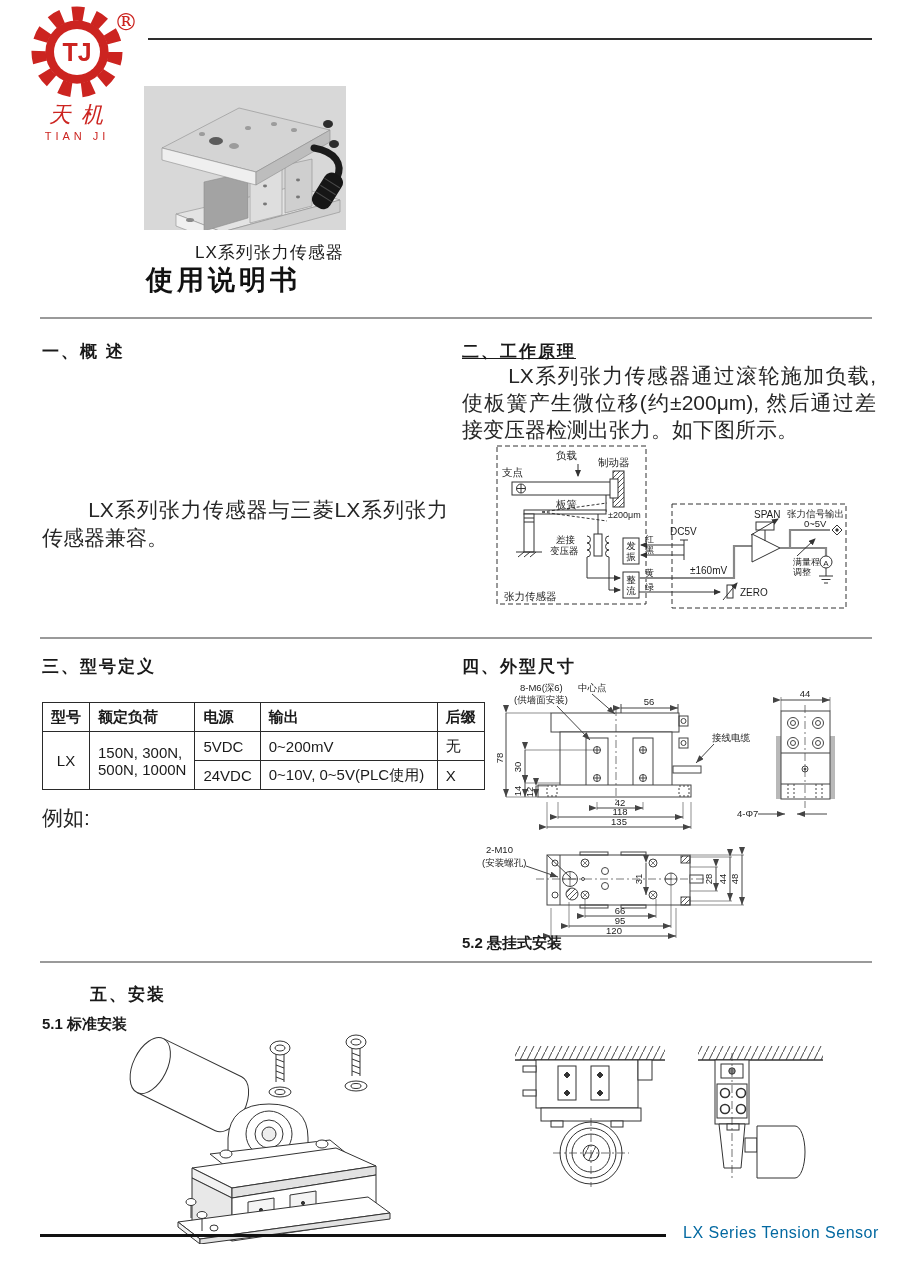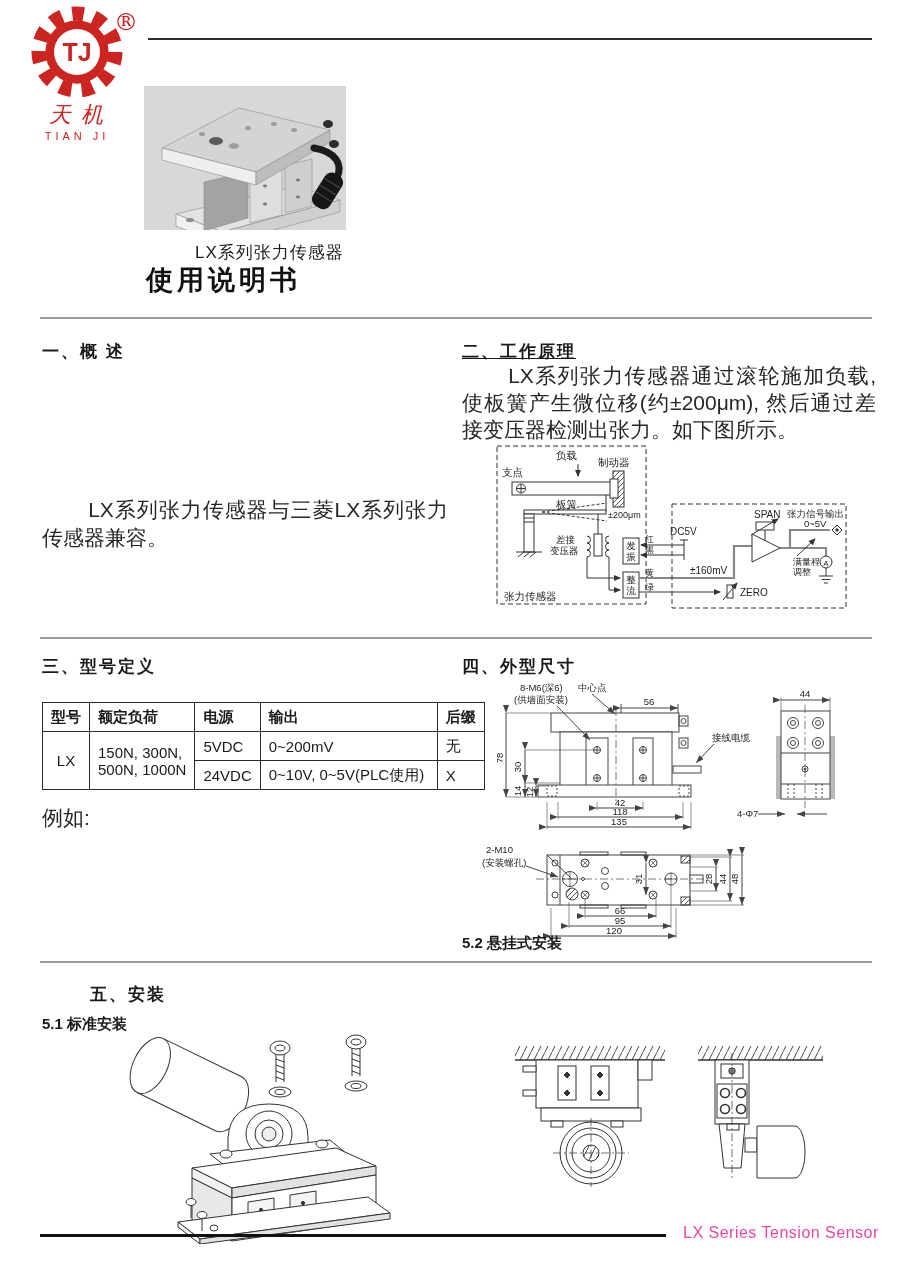--- a/index.html
+++ b/index.html
@@ -23,21 +23,21 @@
   .h3{font-size:15px;font-weight:700;color:#1a1a1a;}
   .para{font-size:21px;line-height:28px;color:#262626;text-align:justify;}
   .ind{text-indent:2.2em;}
   
   table.spec{border-collapse:collapse;font-size:15px;color:#1a1a1a;}
   table.spec th,table.spec td{border:1.5px solid #2a2a2a;padding:2px 8px;font-weight:400;text-align:left;height:24px;margin-left:32px;}
   table.spec th{font-weight:700;}
   .tc{text-align:center !important;}
   
   .f-rule{left:40px;top:1234px;width:626px;height:3px;background:#111;}
-  .f-text{left:683px;top:1224px;font-size:16px;color:#ec4899;letter-spacing:0.5px;}
+  .f-text{left:683px;top:1224px;font-size:16px;color:#0369a1;letter-spacing:0.5px;}
   svg text{font-family:"Liberation Sans","DejaVu Sans",sans-serif;}
 </style>
 </head>
 <body>
 
 <div class="page">
 
   <div class="abs logo">
     <svg width="100" height="92" viewBox="0 0 100 96">
       <circle cx="50" cy="48" r="40" fill="none" stroke="#cc2420" stroke-width="15" stroke-dasharray="12 10.9"></circle>

